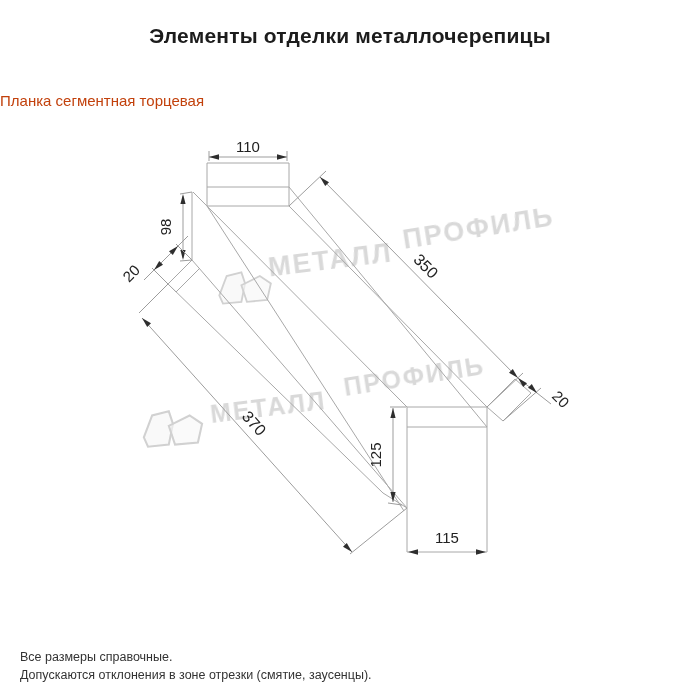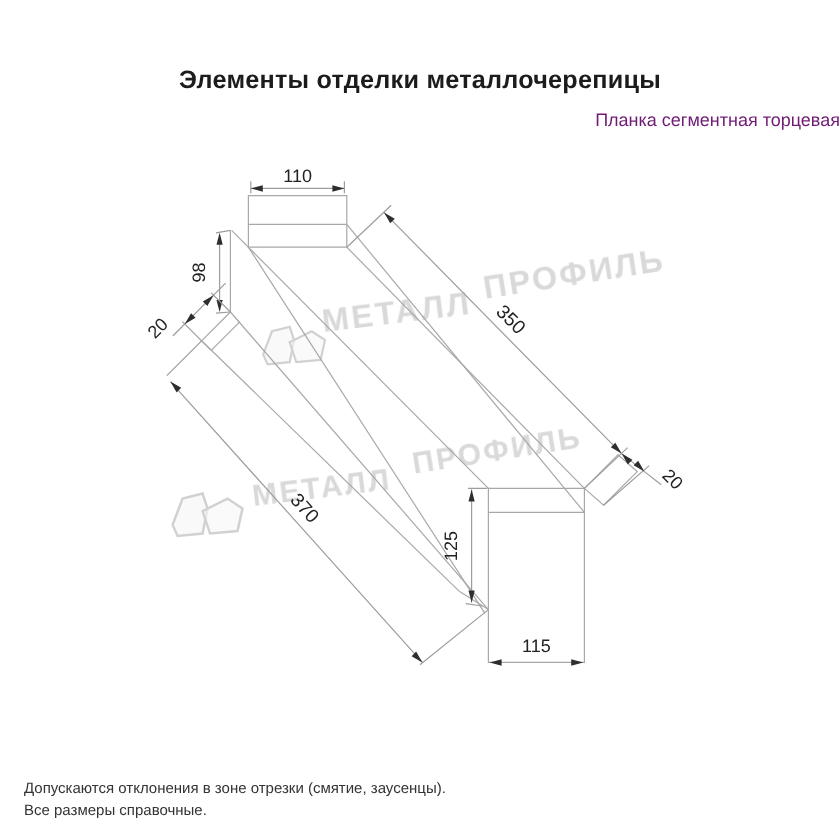--- a/index.html
+++ b/index.html
@@ -1,21 +1,21 @@
 <!DOCTYPE html>
 <html><head>
 <meta charset="utf-8">
 <style>
   html,body{margin:0;padding:0;background:#fff;}
   .page{position:relative;width:700px;height:700px;background:#ffffff;overflow:hidden;
         font-family:"Liberation Sans", sans-serif;}
   .title{position:absolute;left:0;top:24px;width:700px;text-align:center;
-         font-size:21px;font-weight:bold;color:#1c1c1c;letter-spacing:.2px;margin-top:31px;}
-  .subtitle{position:absolute;left:0;top:92px;width:700px;text-align:right;
-            font-size:15px;color:#701a75;line-height:17px;}
+         font-size:21px;font-weight:bold;color:#1c1c1c;letter-spacing:.2px;}
+  .subtitle{position:absolute;left:0;top:92px;width:622px;text-align:left;
+            font-size:15px;color:#c2410c;line-height:17px;}
   .drawing-svg{position:absolute;left:0;top:0;width:700px;height:700px;}
   .footer{position:absolute;left:20px;top:648px;font-size:12.5px;color:#333;line-height:18px;}
   
   .watermark{position:absolute;pointer-events:none;}
   .wm-word{position:absolute;font-weight:bold;color:#c9c9c9;letter-spacing:2px;
            opacity:.7;filter:blur(.4px);white-space:nowrap;}
   .wm1{left:206px;top:205px;width:360px;height:120px;}
   .wm1 .w1{left:62px;top:40px;font-size:27px;transform:rotate(-7deg);}
   .wm1 .w2{left:196px;top:8px;font-size:27px;transform:rotate(-9deg);}
   .wm2{left:130px;top:350px;width:360px;height:130px;}
@@ -137,17 +137,17 @@
     </g>
 
     <g>
       <polygon class="arrow" points="408,552 418,549.3 418,554.7"></polygon>
       <polygon class="arrow" points="486,552 476,549.3 476,554.7"></polygon>
       <text class="dimtext" x="447" y="543" text-anchor="middle">115</text>
     </g>
   </svg>
 
   <div class="footer">
+    <div>Все размеры справочные.</div>
     <div>Допускаются отклонения в зоне отрезки (смятие, заусенцы).</div>
-    <div>Все размеры справочные.</div>
   </div>
 
 </div>
 
 </body></html>

